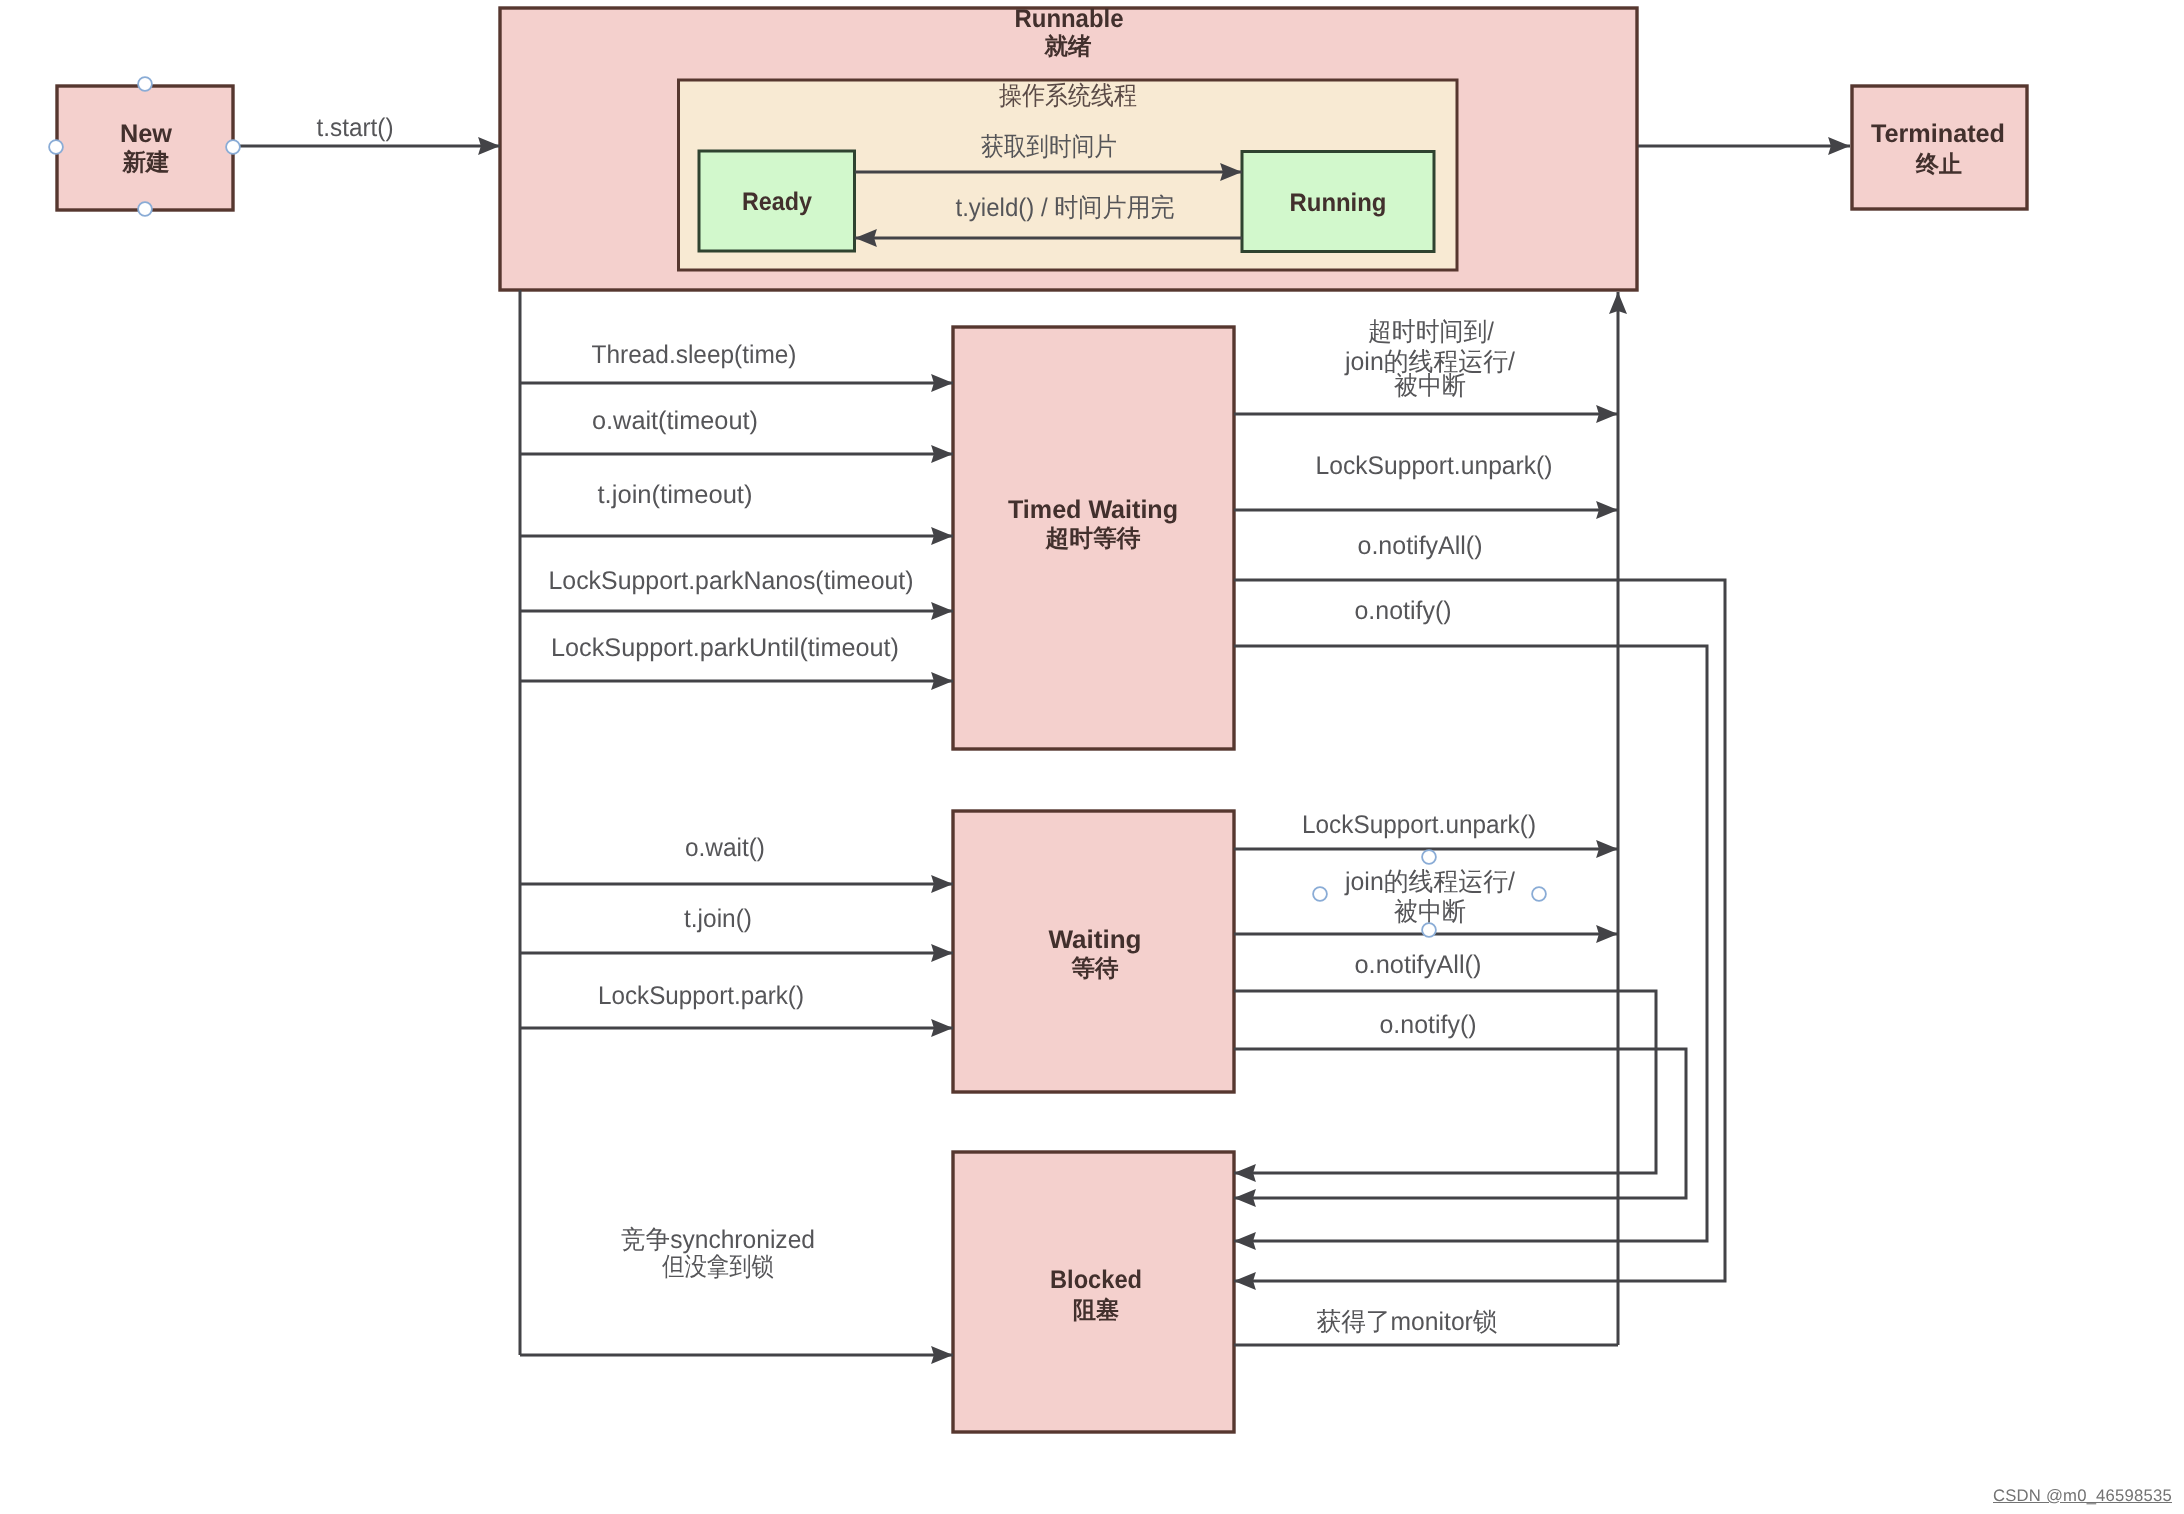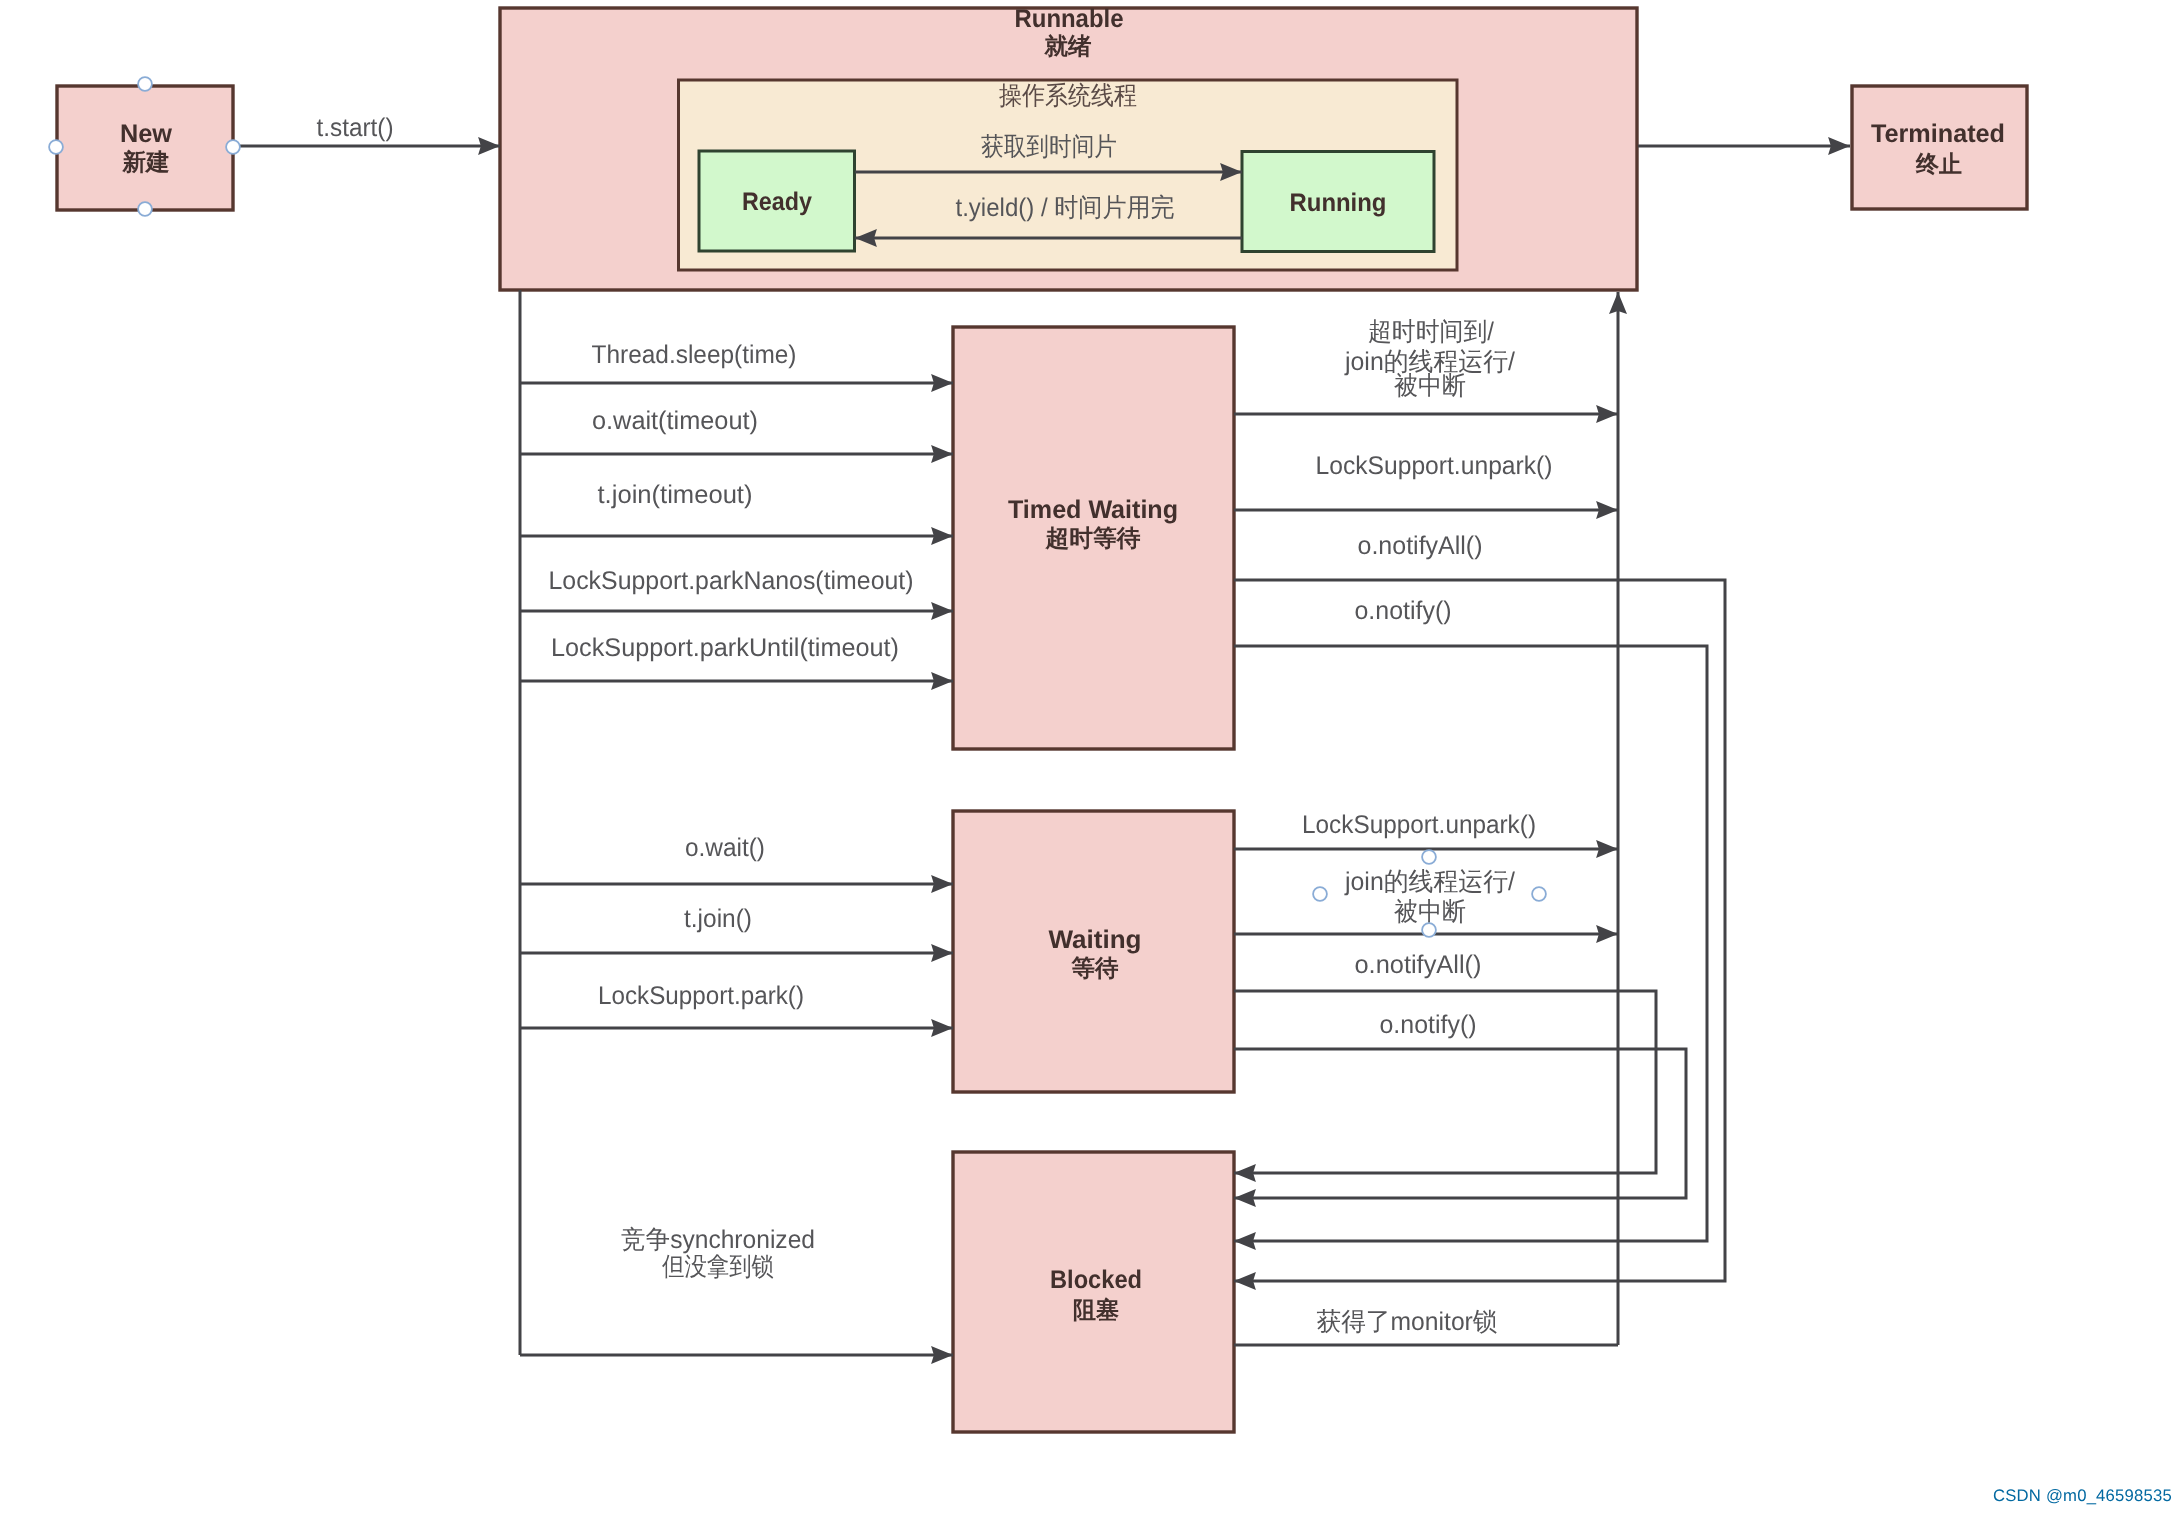--- a/index.html
+++ b/index.html
@@ -1,21 +1,21 @@
 <!DOCTYPE html>
 <html><head>
 <meta charset="utf-8">
 <title>Java Thread State Diagram</title>
 <style>
   html,body{margin:0;padding:0;background:#ffffff;}
   body{width:2184px;height:1514px;overflow:hidden;font-family:"Liberation Sans",sans-serif;}
   #stage{position:relative;width:2184px;height:1514px;background:#ffffff;}
   svg text,.watermark{-webkit-font-smoothing:antialiased;text-rendering:geometricPrecision;}
   svg#diagram{position:absolute;left:0;top:0;width:2184px;height:1514px;display:block;}
-  .watermark{position:absolute;left:1993px;top:1486px;font-family:"Liberation Sans",sans-serif;font-size:16.7px;color:#0369a1;letter-spacing:0.2px;white-space:nowrap;}
+  .watermark{position:absolute;left:1993px;top:1486px;font-family:"Liberation Sans",sans-serif;font-size:16.7px;color:#737373;letter-spacing:0.2px;white-space:nowrap;text-decoration:underline;}
 </style>
 </head>
 <body>
 
 <div id="stage">
   <svg id="diagram" viewBox="0 0 2184 1514">
   <defs>
     <marker id="arrowhead" markerWidth="24" markerHeight="20" refX="22.5" refY="10" orient="auto" markerUnits="userSpaceOnUse">
       <path d="M0.6,1 L22.5,10 L0.6,19 L3.4,10 Z" fill="#434347"></path>
     </marker>

